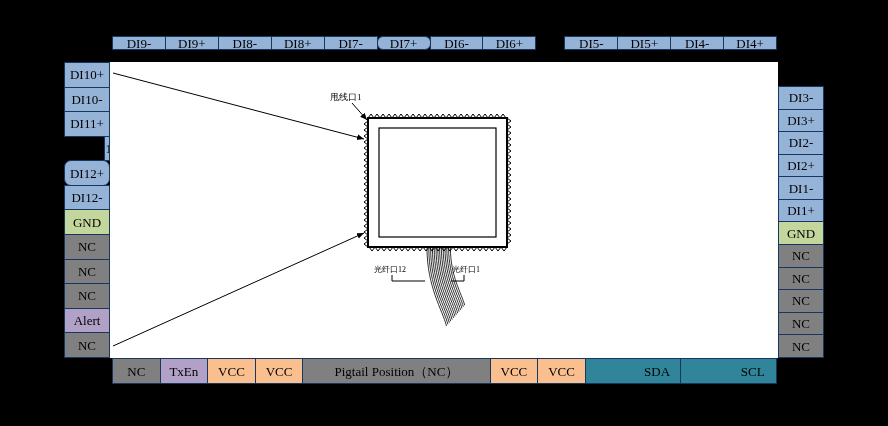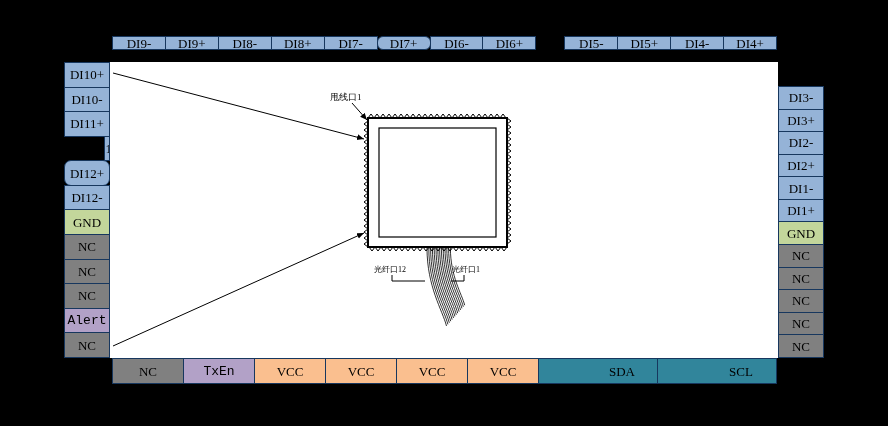--- a/index.html
+++ b/index.html
@@ -40,21 +40,21 @@
     border:1px solid var(--cell_border);
     display:flex;align-items:center;justify-content:center;
     font-size:13px;line-height:1;color:var(--text);
     white-space:nowrap;overflow:hidden;
   }
   .row .cell + .cell{margin-left:-1px;}
   .col .cell + .cell{margin-top:-1px;}
   .cell.blue{background:var(--blue);}
   .cell.green{background:var(--green);}
   .cell.gray{background:var(--gray);}
-  .cell.purple{background:var(--purple);font-family:Liberation Mono, monospace;}
+  .cell.purple{background:var(--purple);}
   .cell.orange{background:var(--orange);}
   .cell.teal{background:var(--teal);padding-left:48px;}
   svg.overlay{position:absolute;left:0;top:0;pointer-events:none;}
   svg text{fill:#000;font-family:"Liberation Serif", serif;}
 </style>
 </head>
 <body>
 
 <div class="screen">
 
@@ -100,20 +100,21 @@
       <div class="cell gray" style="flex-grow: 1;">NC</div>
       <div class="cell gray" style="flex-grow: 1;">NC</div>
       <div class="cell gray" style="flex-grow: 1;">NC</div>
       <div class="cell gray" style="flex-grow: 1;">NC</div>
     </div>
   <div id="bottom-row" class="pin-strip row">
       <div class="cell gray" style="flex-grow: 1;">NC</div>
       <div class="cell purple" style="flex-grow: 1;">TxEn</div>
       <div class="cell orange" style="flex-grow: 1;">VCC</div>
       <div class="cell orange" style="flex-grow: 1;">VCC</div>
+      <div class="cell gray" style="flex-grow: 4;">Pigtail Position（NC）</div>
       <div class="cell orange" style="flex-grow: 1;">VCC</div>
       <div class="cell orange" style="flex-grow: 1;">VCC</div>
       <div class="cell teal" style="flex-grow: 1;">SDA</div>
       <div class="cell teal" style="flex-grow: 1;">SCL</div>
     </div>
 
   <svg class="overlay" width="888" height="426" viewBox="0 0 888 426">
     <defs>
       <marker id="arr" markerWidth="9" markerHeight="8" refX="7" refY="3" orient="auto" markerUnits="userSpaceOnUse">
         <path d="M0 0 L7 3 L0 6 Z" fill="#000"></path>

